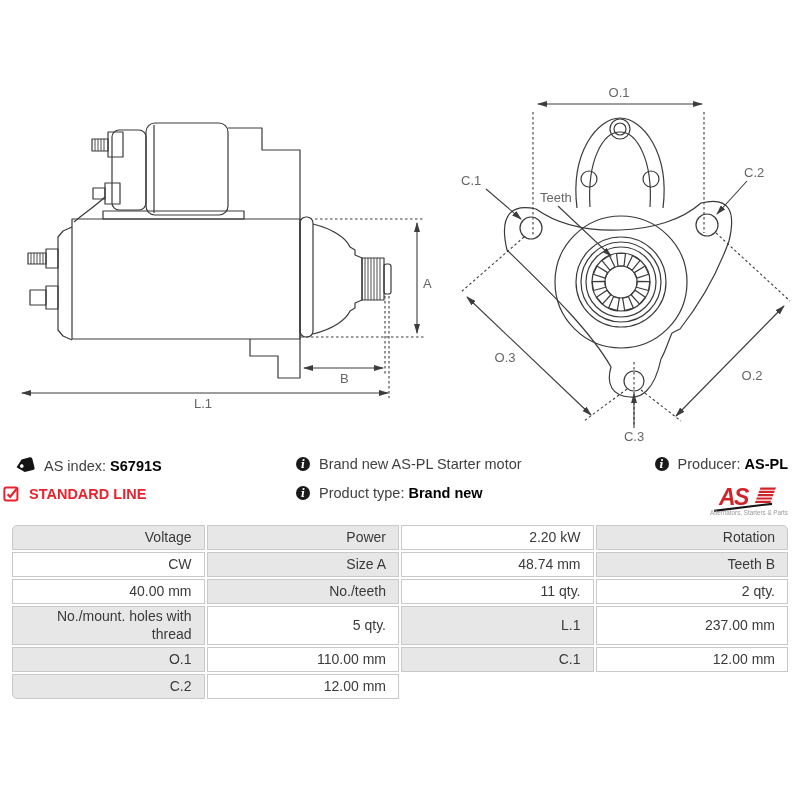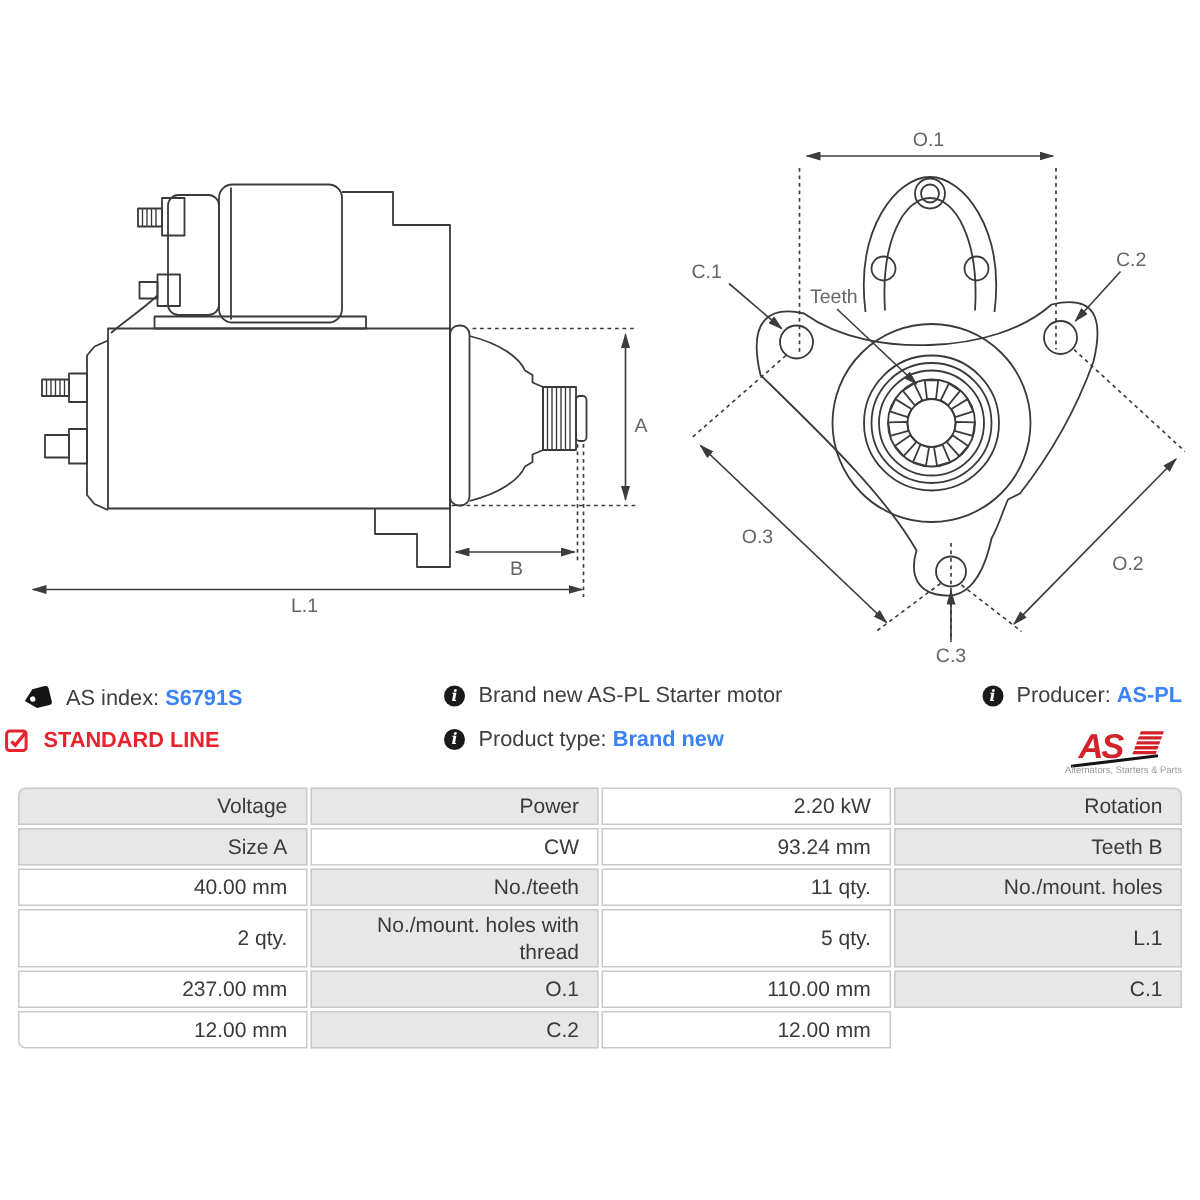--- a/index.html
+++ b/index.html
@@ -3,21 +3,21 @@
 <meta charset="utf-8">
 <style>
   html,body{margin:0;padding:0;background:#fff;}
   body{width:800px;height:800px;position:relative;font-family:"Liberation Sans",sans-serif;color:#3a3a3a;overflow:hidden;}
 
   
   .diagram{position:absolute;left:0;top:0;}
 
   
   .info-item{position:absolute;display:flex;align-items:center;gap:9px;font-size:14.5px;color:#3f3f3f;white-space:nowrap;}
-  .info-item b{color:#3b82f6;}
+  .info-item b{color:#000000;}
   .red-line{color:#e8232d;font-weight:bold;}
   .info-i{display:inline-flex;align-items:center;justify-content:center;width:14px;height:14px;border-radius:50%;
           background:#1a1a1a;color:#fff;font-family:"DejaVu Serif",serif;font-weight:bold;font-style:italic;
           font-size:10.5px;line-height:1;flex:0 0 auto;}
   .logo{position:absolute;right:10px;top:483px;}
   .logo-as{font-family:"Liberation Sans",sans-serif;font-style:italic;font-weight:bold;font-size:23px;fill:#d2232a;letter-spacing:-1.5px;}
 
   
   .spec-table{position:absolute;left:12px;top:525px;width:776px;display:grid;
               grid-template-columns:1fr 1fr 1fr 1fr;gap:2px;font-size:14px;}
@@ -199,30 +199,29 @@
     <text x="41" y="32.2" text-anchor="middle" font-size="6.4" fill="#999" textLength="78" lengthAdjust="spacingAndGlyphs">Alternators, Starters &amp; Parts</text>
   </svg>
 </div>
 
 <div class="spec-table">
   <div class="cell lab">Voltage</div>
   <div class="cell lab">Power</div>
   <div class="cell val">2.20 kW</div>
 
   <div class="cell lab">Rotation</div>
+  <div class="cell val">CW</div>
   <div class="cell lab">Size A</div>
-  <div class="cell val">CW</div>
-  <div class="cell val">93.24 mm</div>
+  <div class="cell val">48.74 mm</div>
 
   <div class="cell lab">Teeth B</div>
   <div class="cell val">40.00 mm</div>
   <div class="cell lab">No./teeth</div>
   <div class="cell val">11 qty.</div>
 
-  <div class="cell lab">No./mount. holes</div>
   <div class="cell val">2 qty.</div>
   <div class="cell lab">No./mount. holes with thread</div>
   <div class="cell val">5 qty.</div>
 
   <div class="cell lab">L.1</div>
   <div class="cell val">237.00 mm</div>
   <div class="cell lab">O.1</div>
   <div class="cell val">110.00 mm</div>
 
   <div class="cell lab">C.1</div>

